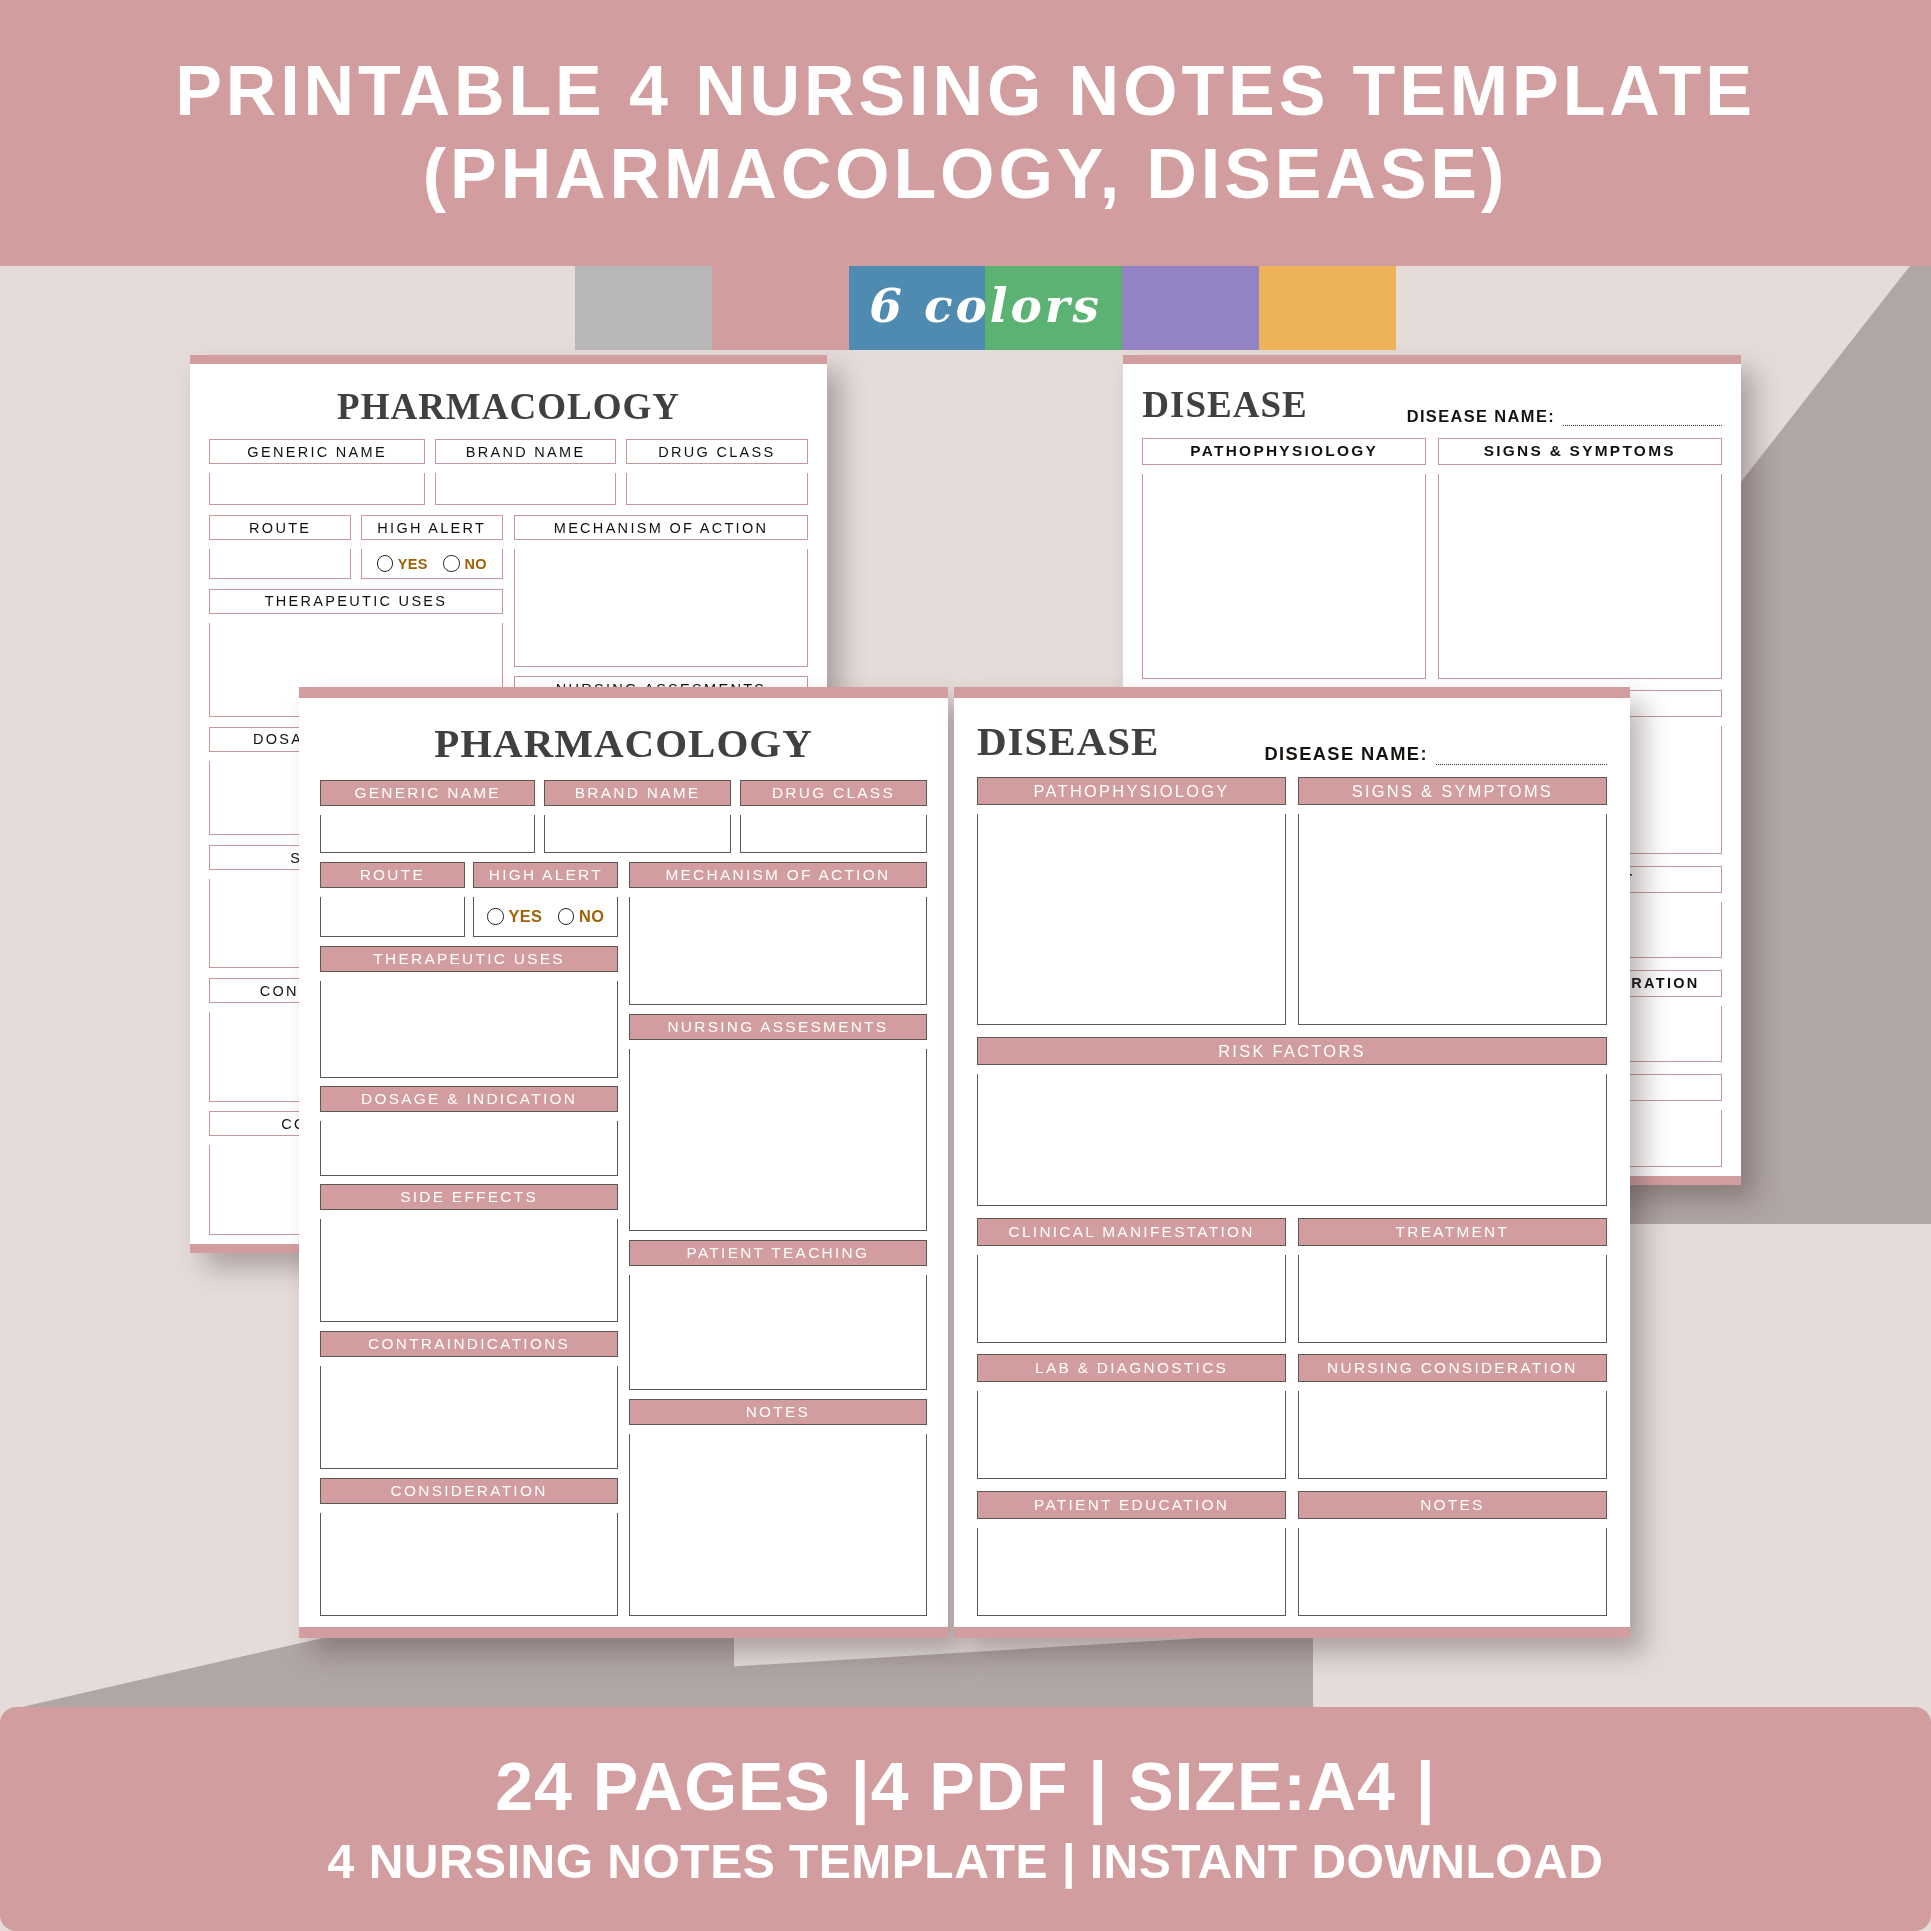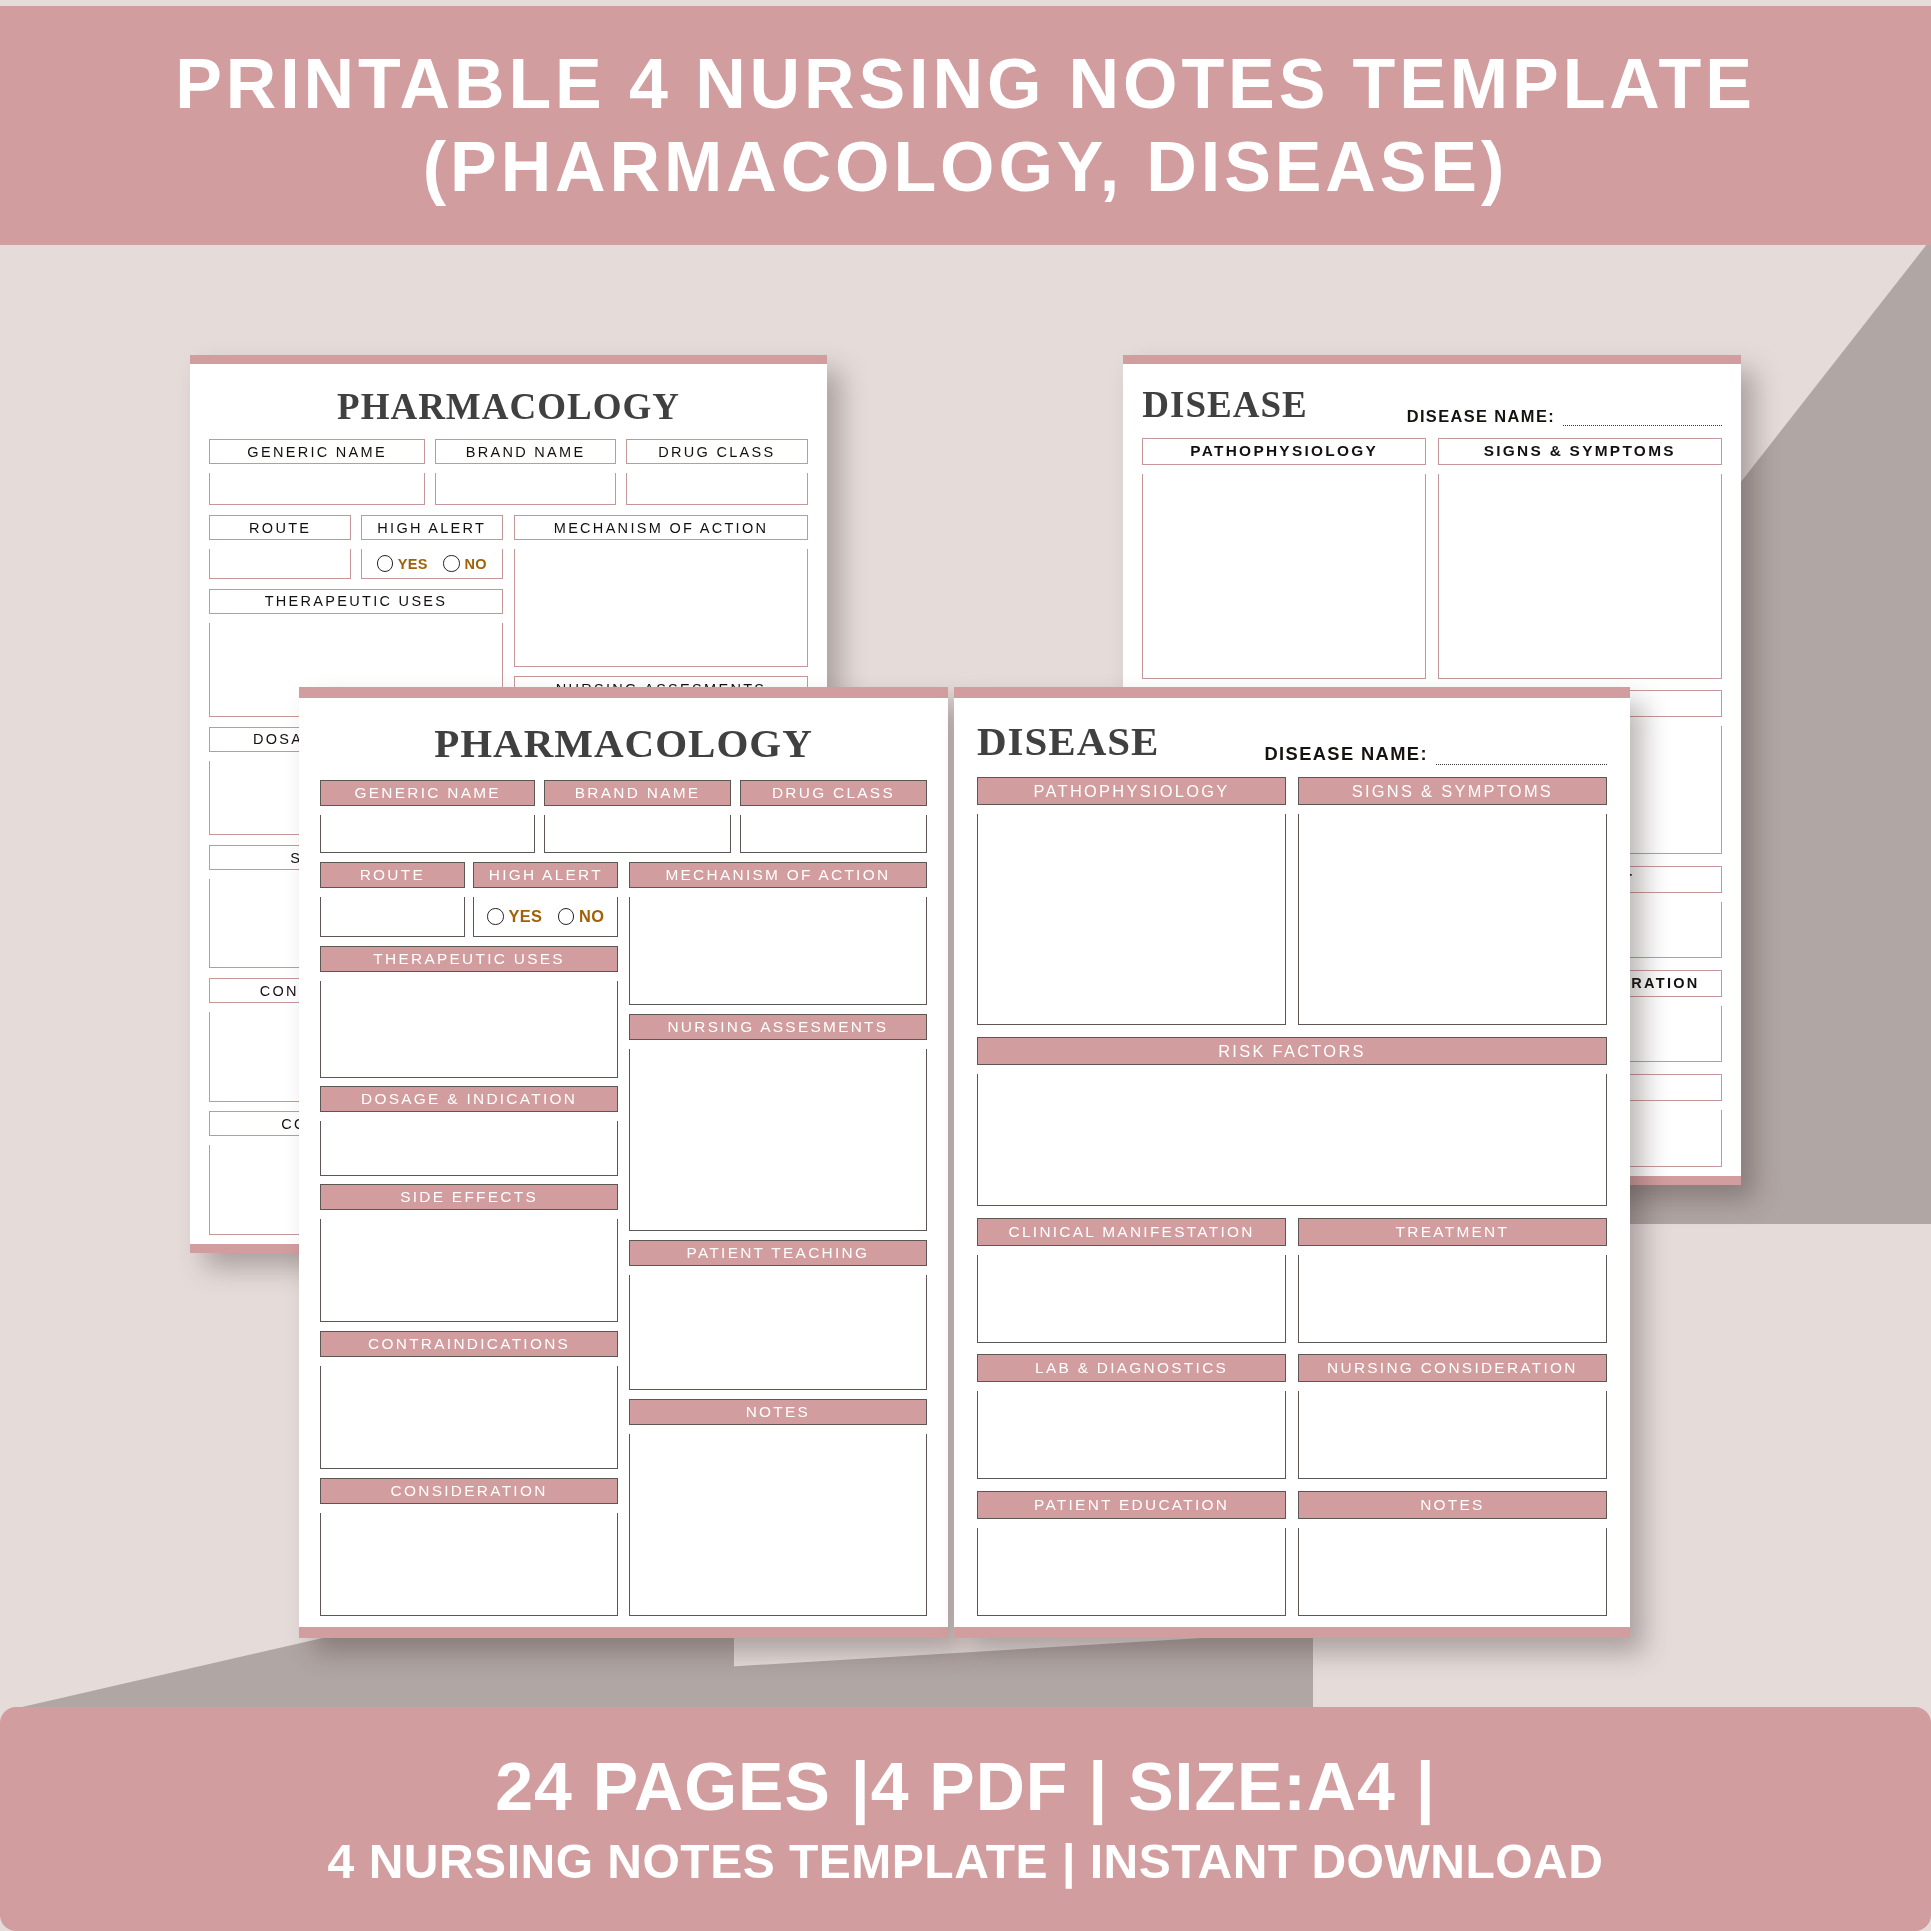--- a/index.html
+++ b/index.html
@@ -27,21 +27,21 @@
     background:#b0a6a4;
     clip-path:polygon(100% 100%, 100% 64%, 3% 100%);
   }
 
   
   .banner{
     position:absolute;left:0;width:1931px;background:#d29d9e;
     display:flex;flex-direction:column;align-items:center;justify-content:center;
     color:#ffffff;text-align:center;z-index:40;
   }
-  .banner-top{top:6px;height:239px;}
+  .banner-top{top:0;height:266px;}
   .banner-top .line{
     font-size:70px;font-weight:700;letter-spacing:3.9px;line-height:1.18;
     text-transform:uppercase;white-space:nowrap;
   }
   .banner-bottom{bottom:0;height:224px;gap:17.4px;border-radius:16px;}
   .banner-bottom .big{
     font-size:68px;font-weight:700;letter-spacing:1px;line-height:1;white-space:nowrap;
   }
   .banner-bottom .small{
     font-size:48px;font-weight:700;letter-spacing:0.5px;line-height:1;white-space:nowrap;
@@ -129,20 +129,29 @@
   <div class="bg-base"></div>
   <div class="bg-tri-right"></div>
   <div class="bg-tri-left"></div>
   <div class="bg-tri-left2"></div>
 
   <div class="banner banner-top">
     <div class="line">PRINTABLE 4 NURSING NOTES TEMPLATE</div>
     <div class="line">(PHARMACOLOGY, DISEASE)</div>
   </div>
 
+  <div class="swatches">
+    <div class="swatch" style="background:#b8b6b6"></div>
+    <div class="swatch" style="background:#d29d9e"></div>
+    <div class="swatch" style="background:#4f8bb0"></div>
+    <div class="swatch" style="background:#5bb272"></div>
+    <div class="swatch" style="background:#9382c4"></div>
+    <div class="swatch" style="background:#eeb259"></div>
+    <div class="swatch-label">6 colors</div>
+  </div>
 
   <div class="sheet sheet-back" style="left:190px;top:355px;width:637px;height:898px;">
     <div class="topbar"></div>
     <div class="sheet-inner style-out" style="padding:15.4px 19.3px 9.7px 19.3px;">
       <div class="form-title" style="font-size:37px;margin:5.8px 0 11.6px 0;">PHARMACOLOGY</div>
 
       <div class="row" style="gap:9.7px;height:66px;">
         <div class="fld" style="flex:1.33;">
           <div class="hd" style="height:25px;font-size:14.5px;">GENERIC NAME</div>
           <div class="bd"></div>

